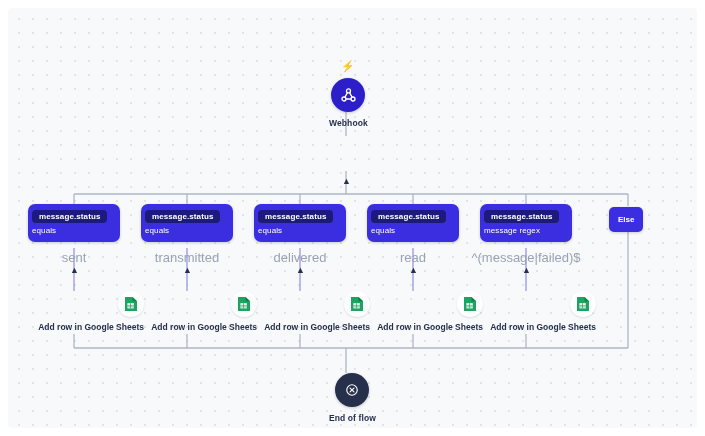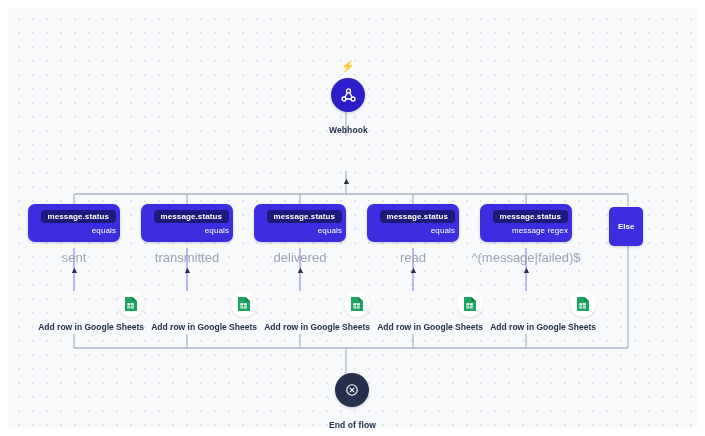--- a/index.html
+++ b/index.html
@@ -55,21 +55,21 @@
     display: flex;
     align-items: center;
     justify-content: center;
     box-shadow: 0 1px 3px rgba(20,30,60,.22);
   }
   .circle.webhook { background: #2c1fc9; }
   .circle.branch  { background: #3b2ee0; }
   .circle.endflow { background: #26304b; }
 
   .node-label {
-    margin-top: 13px;
+    margin-top: 6px;
     font-size: 8.5px;
     font-weight: bold;
     color: #26304b;
     white-space: nowrap;
     letter-spacing: .1px;
   }
 
   .bolt {
     position: absolute;
     top: -17px;
@@ -86,21 +86,21 @@
     flex-direction: column;
     align-items: center;
   }
   .cond-box {
     width: 92px;
     background: #3b2ee0;
     border-radius: 7px;
     padding: 6px 4px 7px 4px;
     display: flex;
     flex-direction: column;
-    align-items: flex-end;
+    align-items: flex-start;
     gap: 3px;
     box-shadow: 0 1px 3px rgba(20,30,60,.2);
   }
   .cond-field {
     background: #1c1a7a;
     color: #ffffff;
     font-size: 8px;
     font-weight: bold;
     border-radius: 4px;
     padding: 2px 7px;
@@ -122,21 +122,21 @@
   }
 
   
   .else-pill {
     position: absolute;
     background: #3b2ee0;
     color: #fff;
     font-size: 8px;
     font-weight: bold;
     border-radius: 5px;
-    padding: 15px 9px;
+    padding: 8px 9px;
     box-shadow: 0 1px 3px rgba(20,30,60,.2);
   }
 
   
   .action {
     position: absolute;
     display: flex;
     flex-direction: column;
     align-items: flex-end;
     width: 140px;

